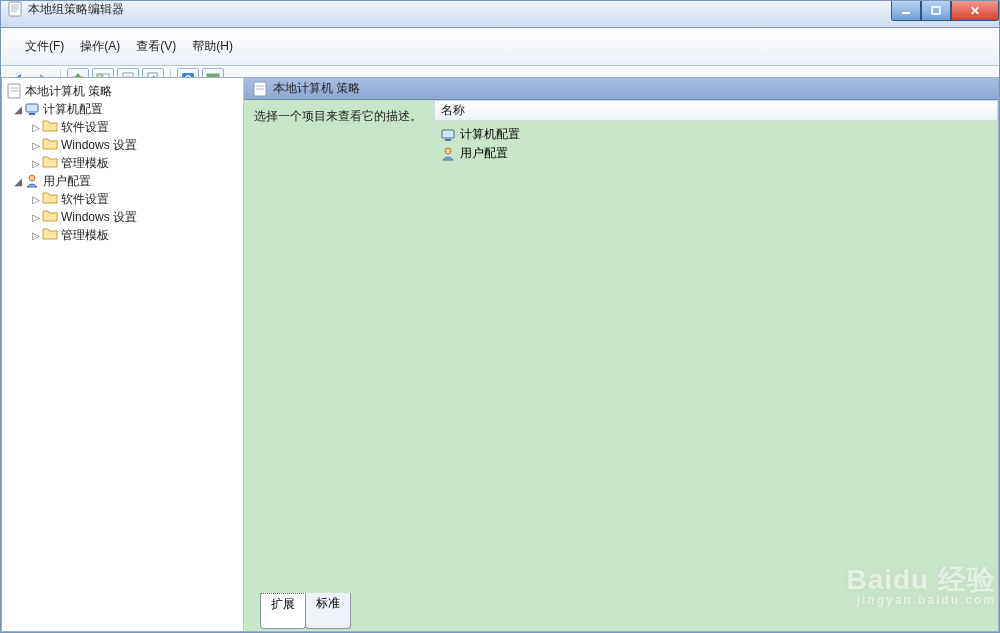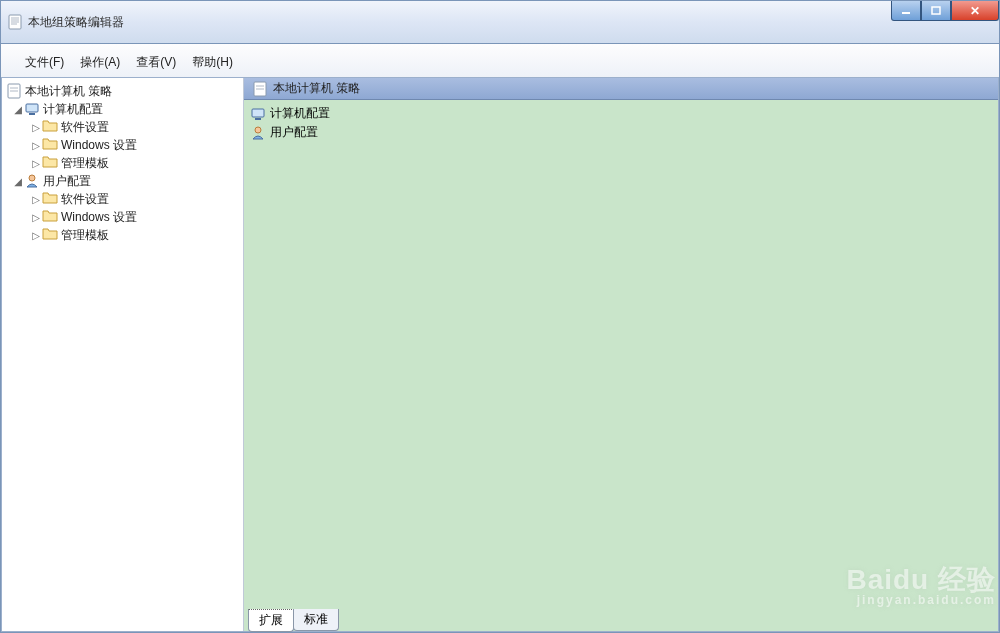--- a/index.html
+++ b/index.html
@@ -1,19 +1,19 @@
 <!DOCTYPE html>
 <html><head>
 <meta charset="utf-8">
 <style>
 * { margin: 0; padding: 0; box-sizing: border-box; font-family: "Microsoft YaHei", "Segoe UI", Tahoma, sans-serif; }
 body { width: 1000px; height: 633px; background: #fff; overflow: hidden; position: relative; }
 
 
-.titlebar { height: 44px; background: linear-gradient(to bottom, #f0f4fb 0%, #dde6f5 50%, #cfdcee 100%); border: 1px solid #7a95b8; display: flex; align-items: center; padding-left: 6px; position: relative; }
+.titlebar { height: 28px; background: linear-gradient(to bottom, #f0f4fb 0%, #dde6f5 50%, #cfdcee 100%); border: 1px solid #7a95b8; display: flex; padding-left: 6px; position: relative; }
 .titlebar .app-icon { width: 16px; height: 16px; margin-right: 5px; flex-shrink: 0; }
 .titlebar .title { font-size: 12px; color: #2b2b2b; }
 .win-controls { position: absolute; right: 0; top: 0; display: flex; height: 20px; }
 .win-btn { width: 30px; height: 20px; border: 1px solid #33557f; border-top: none; display: flex; align-items: center; justify-content: center; font-size: 12px; color: #fff; }
 .win-min { background: linear-gradient(to bottom, #b8d1ef, #6fa0d8); border-bottom-left-radius: 3px; }
 .win-max { background: linear-gradient(to bottom, #b8d1ef, #6fa0d8); }
 .win-close { width: 48px; background: linear-gradient(to bottom, #f29a8f, #d8412a); border-bottom-right-radius: 3px; font-weight: bold; }
 
 
 .menubar { height: 37px; background: linear-gradient(to bottom, #fdfdfe, #ecf0f7); border-left: 1px solid #7a95b8; border-right: 1px solid #7a95b8; padding-left: 16px; display: flex; align-items: center; font-size: 12px; color: #222; }
@@ -43,21 +43,21 @@
 .header-band .hicon { width: 16px; height: 16px; margin-right: 5px; }
 .right-body { flex: 1; display: flex; }
 .desc-col { width: 190px; padding: 8px 10px; font-size: 12px; color: #222; }
 .list-col { flex: 1; background: #c9e5ca; display: flex; flex-direction: column; }
 .col-header { height: 21px; background: linear-gradient(to bottom, #fdfdfd, #edf1f6); border: 1px solid #cfd7e3; display: flex; align-items: center; padding-left: 6px; font-size: 12px; color: #222; }
 .list-items { padding: 4px 6px; font-size: 12px; }
 .list-row { display: flex; align-items: center; height: 19px; }
 .list-row .li-icon { width: 16px; height: 16px; margin-right: 4px; }
 
 
-.bottom-tabs { position: absolute; left: 4px; bottom: 2px; height: 18px; display: flex; font-size: 12px; align-items: center; }
+.bottom-tabs { position: absolute; left: 16px; bottom: 2px; height: 36px; display: flex; font-size: 12px; }
 .btab { padding: 2px 10px; border: 1px solid #8a97a8; border-top: none; background: #eef2f8; border-bottom-left-radius: 4px; border-bottom-right-radius: 4px; margin-right: -1px; }
 .btab.active { background: #fff; border-top: 1px dotted #666; }
 
 
 .watermark { position: absolute; right: 2px; bottom: 24px; color: rgba(255,255,255,0.55); font-size: 28px; font-weight: bold; letter-spacing: 1px; pointer-events: none; text-shadow: 0 0 4px rgba(180,200,180,.4); }
 .watermark .sub { font-size: 12px; display: block; text-align: right; letter-spacing: 2px; margin-top: -6px; }
 
 
 svg { display: block; }
 </style>
@@ -247,21 +247,27 @@
       <span class="hicon">
           <svg width="16" height="16">
             <rect x="2" y="1" width="12" height="14" rx="1" fill="#fff" stroke="#8a9aae"></rect>
             <line x1="4" y1="5" x2="12" y2="5" stroke="#b0b9c6"></line>
             <line x1="4" y1="8" x2="12" y2="8" stroke="#b0b9c6"></line>
           </svg>
         </span>
       <span>本地计算机 策略</span>
     </div>
     <div class="right-body">
+      <div class="desc-col">
+        <span>选择一个项目来查看它的描述。</span>
+      </div>
       <div class="list-col">
+        <div class="col-header">
+          <span>名称</span>
+        </div>
         <div class="list-items">
           <div class="list-row">
             <span class="li-icon">
                 <svg width="16" height="16">
                   <rect x="2" y="3" width="12" height="8" rx="1" fill="#cfe4f8" stroke="#4a6fa0"></rect>
                   <rect x="5" y="12" width="6" height="2" fill="#4a6fa0"></rect>
                 </svg>
               </span>
             <span>计算机配置</span>
           </div>

